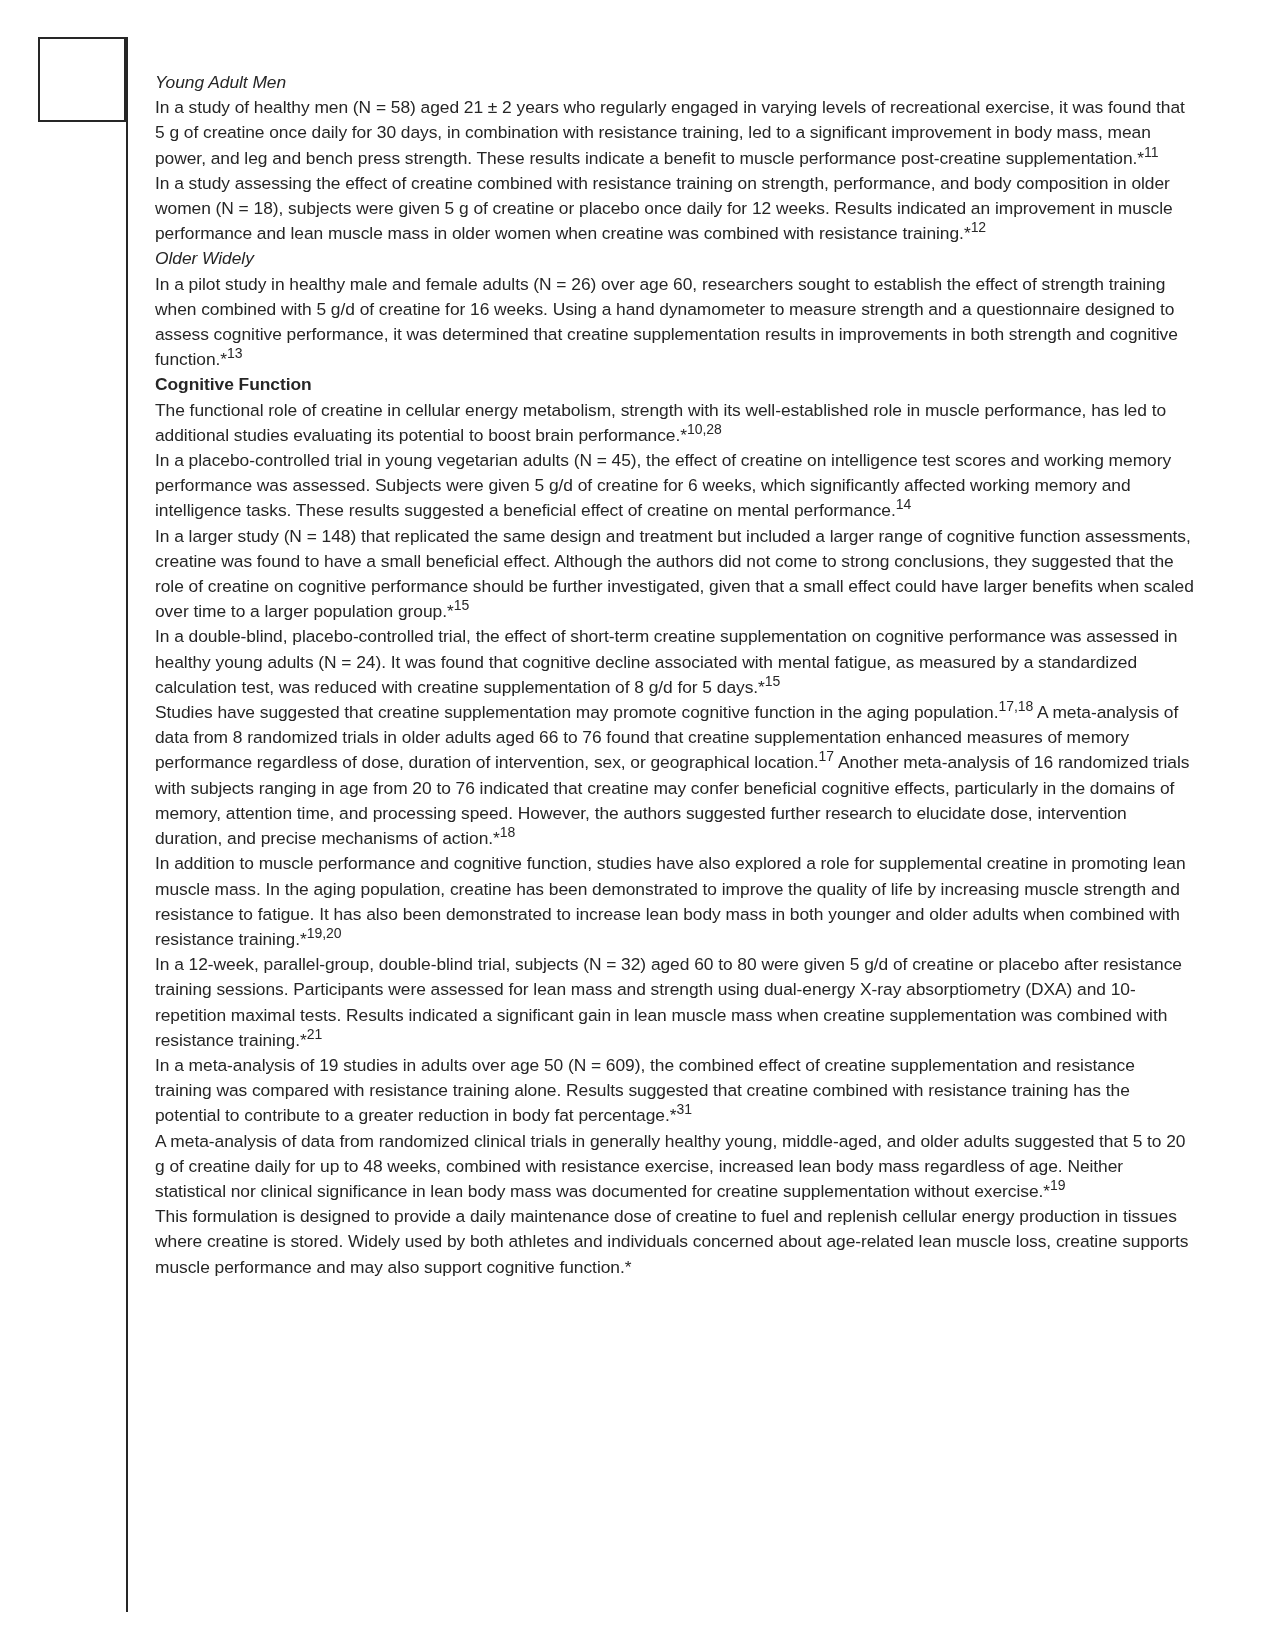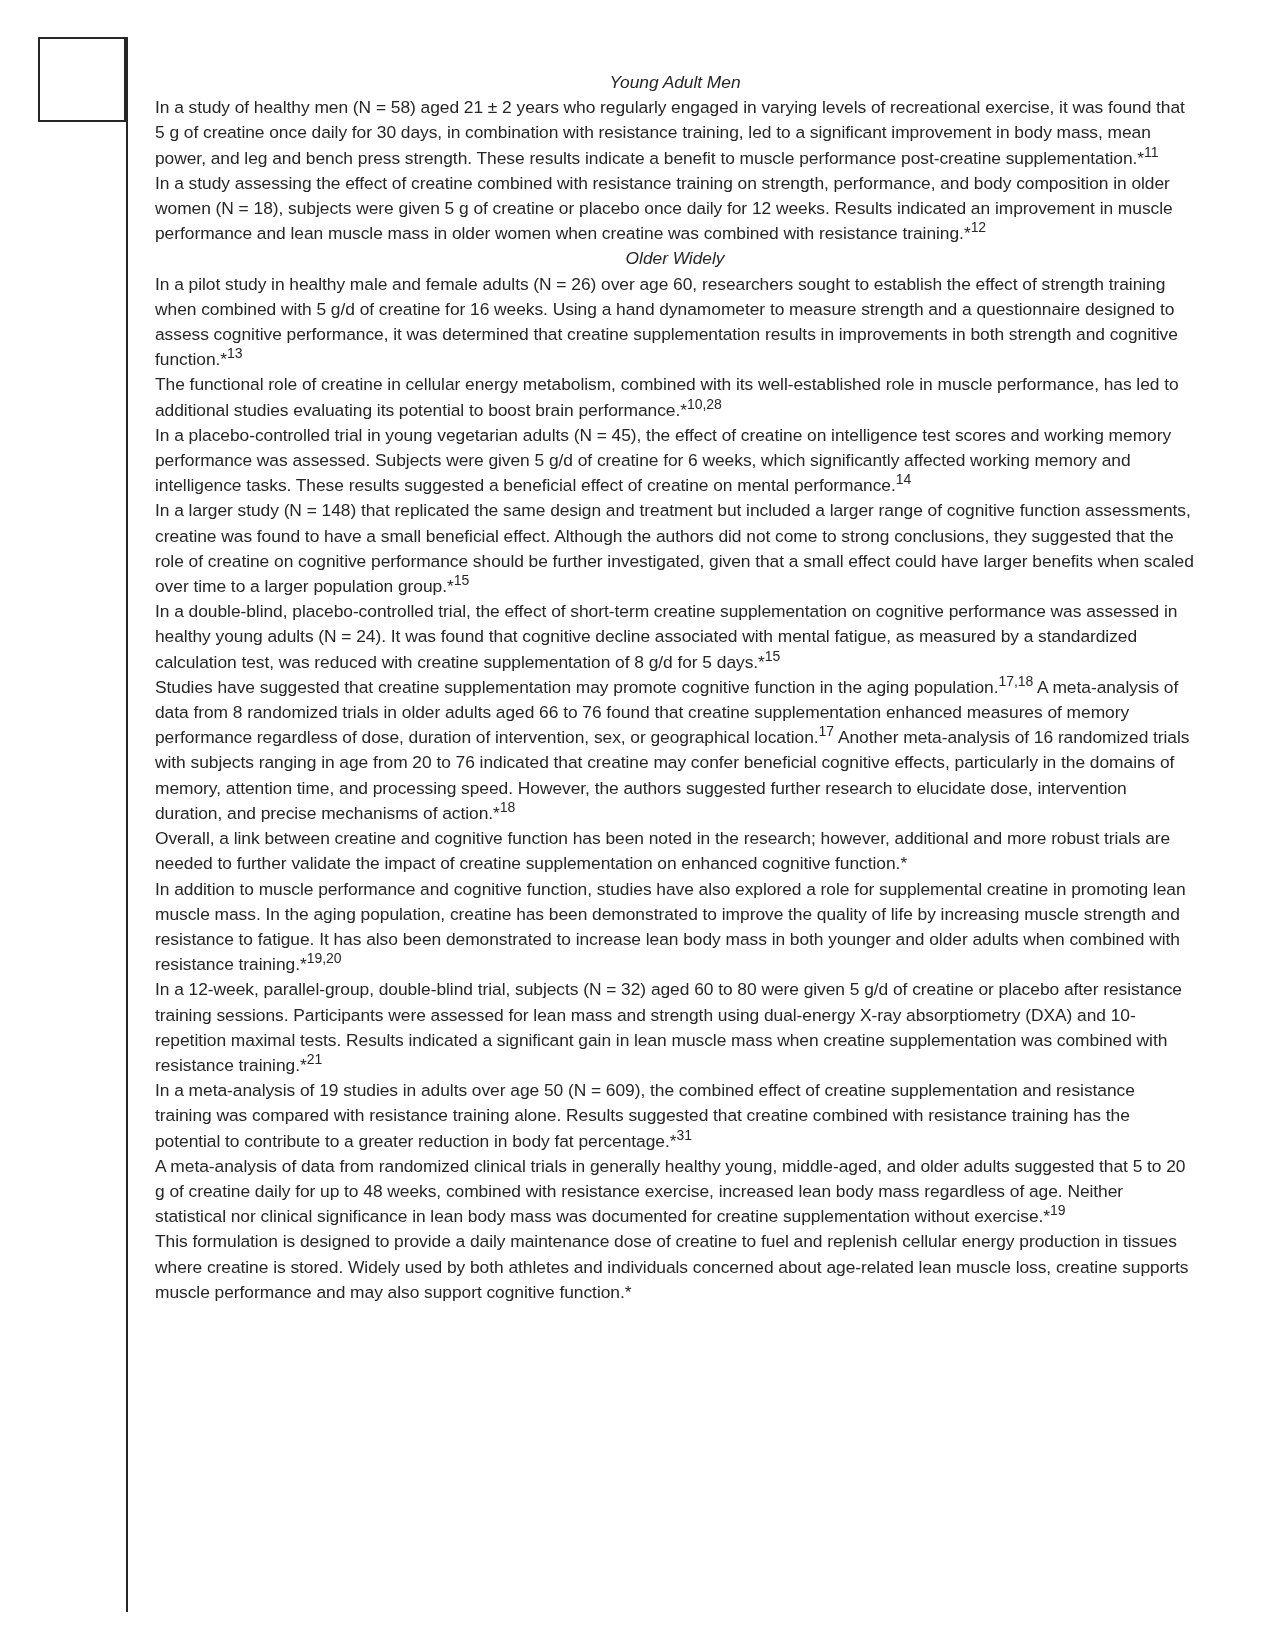--- a/index.html
+++ b/index.html
@@ -4,40 +4,40 @@
 <style>
   html, body { margin: 0; padding: 0; background: #ffffff; }
   body { width: 1275px; height: 1650px; position: relative; overflow: hidden;
          font-family: "Liberation Sans", sans-serif; color: #262626; }
   .corner-box { position: absolute; left: 38px; top: 37px; width: 88px; height: 85px;
                 border: 2px solid #262626; border-bottom-width: 2px; box-sizing: border-box; }
   .vrule { position: absolute; left: 126px; top: 37px; width: 2px; height: 1575px; background: #262626; }
   .content { position: absolute; left: 155px; top: 70px; width: 1040px;
              font-size: 17.4px; line-height: 25.2px; letter-spacing: -0.05px; }
   .content p { margin: 0; }
-  .subhead { font-style: italic; text-align: center; }
+  .subhead { font-style: italic; }
   .head { font-weight: bold; }
   sup { font-size: 14px; line-height: 0; vertical-align: 7px; }
 </style>
 </head>
 <body>
 
 <div class="corner-box"></div>
 <div class="vrule"></div>
 
 <div class="content" id="content">
     <p class="subhead">Young Adult Men</p>
     <p class="para"><span>In a study of healthy men (N = 58) aged 21 ± 2 years who regularly engaged in varying levels of recreational exercise, it was found that 5 g of creatine once daily for 30 days, in combination with resistance training, led to a significant improvement in body mass, mean power, and leg and bench press strength. These results indicate a benefit to muscle performance post-creatine supplementation.*</span><sup>11</sup></p>
     <p class="para"><span>In a study assessing the effect of creatine combined with resistance training on strength, performance, and body composition in older women (N = 18), subjects were given 5 g of creatine or placebo once daily for 12 weeks. Results indicated an improvement in muscle performance and lean muscle mass in older women when creatine was combined with resistance training.*</span><sup>12</sup></p>
     <p class="subhead">Older Widely</p>
     <p class="para"><span>In a pilot study in healthy male and female adults (N = 26) over age 60, researchers sought to establish the effect of strength training when combined with 5 g/d of creatine for 16 weeks. Using a hand dynamometer to measure strength and a questionnaire designed to assess cognitive performance, it was determined that creatine supplementation results in improvements in both strength and cognitive function.*</span><sup>13</sup></p>
-    <p class="para"><span>The functional role of creatine in cellular energy metabolism, combined with its well-established role in muscle performance, has led to additional studies evaluating its potential to boost brain performance.*</span><sup>10,28</sup></p>
+    <p class="head">Cognitive Function</p>
+    <p class="para"><span>The functional role of creatine in cellular energy metabolism, strength with its well-established role in muscle performance, has led to additional studies evaluating its potential to boost brain performance.*</span><sup>10,28</sup></p>
     <p class="para"><span>In a placebo-controlled trial in young vegetarian adults (N = 45), the effect of creatine on intelligence test scores and working memory performance was assessed. Subjects were given 5 g/d of creatine for 6 weeks, which significantly affected working memory and intelligence tasks. These results suggested a beneficial effect of creatine on mental performance.</span><sup>14</sup></p>
     <p class="para"><span>In a larger study (N = 148) that replicated the same design and treatment but included a larger range of cognitive function assessments, creatine was found to have a small beneficial effect. Although the authors did not come to strong conclusions, they suggested that the role of creatine on cognitive performance should be further investigated, given that a small effect could have larger benefits when scaled over time to a larger population group.*</span><sup>15</sup></p>
     <p class="para"><span>In a double-blind, placebo-controlled trial, the effect of short-term creatine supplementation on cognitive performance was assessed in healthy young adults (N = 24). It was found that cognitive decline associated with mental fatigue, as measured by a standardized calculation test, was reduced with creatine supplementation of 8 g/d for 5 days.*</span><sup>15</sup></p>
     <p class="para"><span>Studies have suggested that creatine supplementation may promote cognitive function in the aging population.</span><sup>17,18</sup><span> A meta-analysis of data from 8 randomized trials in older adults aged 66 to 76 found that creatine supplementation enhanced measures of memory performance regardless of dose, duration of intervention, sex, or geographical location.</span><sup>17</sup><span> Another meta-analysis of 16 randomized trials with subjects ranging in age from 20 to 76 indicated that creatine may confer beneficial cognitive effects, particularly in the domains of memory, attention time, and processing speed. However, the authors suggested further research to elucidate dose, intervention duration, and precise mechanisms of action.*</span><sup>18</sup></p>
-    <p class="para"><span>Overall, a link between creatine and cognitive function has been noted in the research; however, additional and more robust trials are needed to further validate the impact of creatine supplementation on enhanced cognitive function.*</span></p>
     <p class="para"><span>In addition to muscle performance and cognitive function, studies have also explored a role for supplemental creatine in promoting lean muscle mass. In the aging population, creatine has been demonstrated to improve the quality of life by increasing muscle strength and resistance to fatigue. It has also been demonstrated to increase lean body mass in both younger and older adults when combined with resistance training.*</span><sup>19,20</sup></p>
     <p class="para"><span>In a 12-week, parallel-group, double-blind trial, subjects (N = 32) aged 60 to 80 were given 5 g/d of creatine or placebo after resistance training sessions. Participants were assessed for lean mass and strength using dual-energy X-ray absorptiometry (DXA) and 10-repetition maximal tests. Results indicated a significant gain in lean muscle mass when creatine supplementation was combined with resistance training.*</span><sup>21</sup></p>
     <p class="para"><span>In a meta-analysis of 19 studies in adults over age 50 (N = 609), the combined effect of creatine supplementation and resistance training was compared with resistance training alone. Results suggested that creatine combined with resistance training has the potential to contribute to a greater reduction in body fat percentage.*</span><sup>31</sup></p>
     <p class="para"><span>A meta-analysis of data from randomized clinical trials in generally healthy young, middle-aged, and older adults suggested that 5 to 20 g of creatine daily for up to 48 weeks, combined with resistance exercise, increased lean body mass regardless of age. Neither statistical nor clinical significance in lean body mass was documented for creatine supplementation without exercise.*</span><sup>19</sup></p>
     <p class="para"><span>This formulation is designed to provide a daily maintenance dose of creatine to fuel and replenish cellular energy production in tissues where creatine is stored. Widely used by both athletes and individuals concerned about age-related lean muscle loss, creatine supports muscle performance and may also support cognitive function.*</span></p>
   </div>
 
 </body></html>

